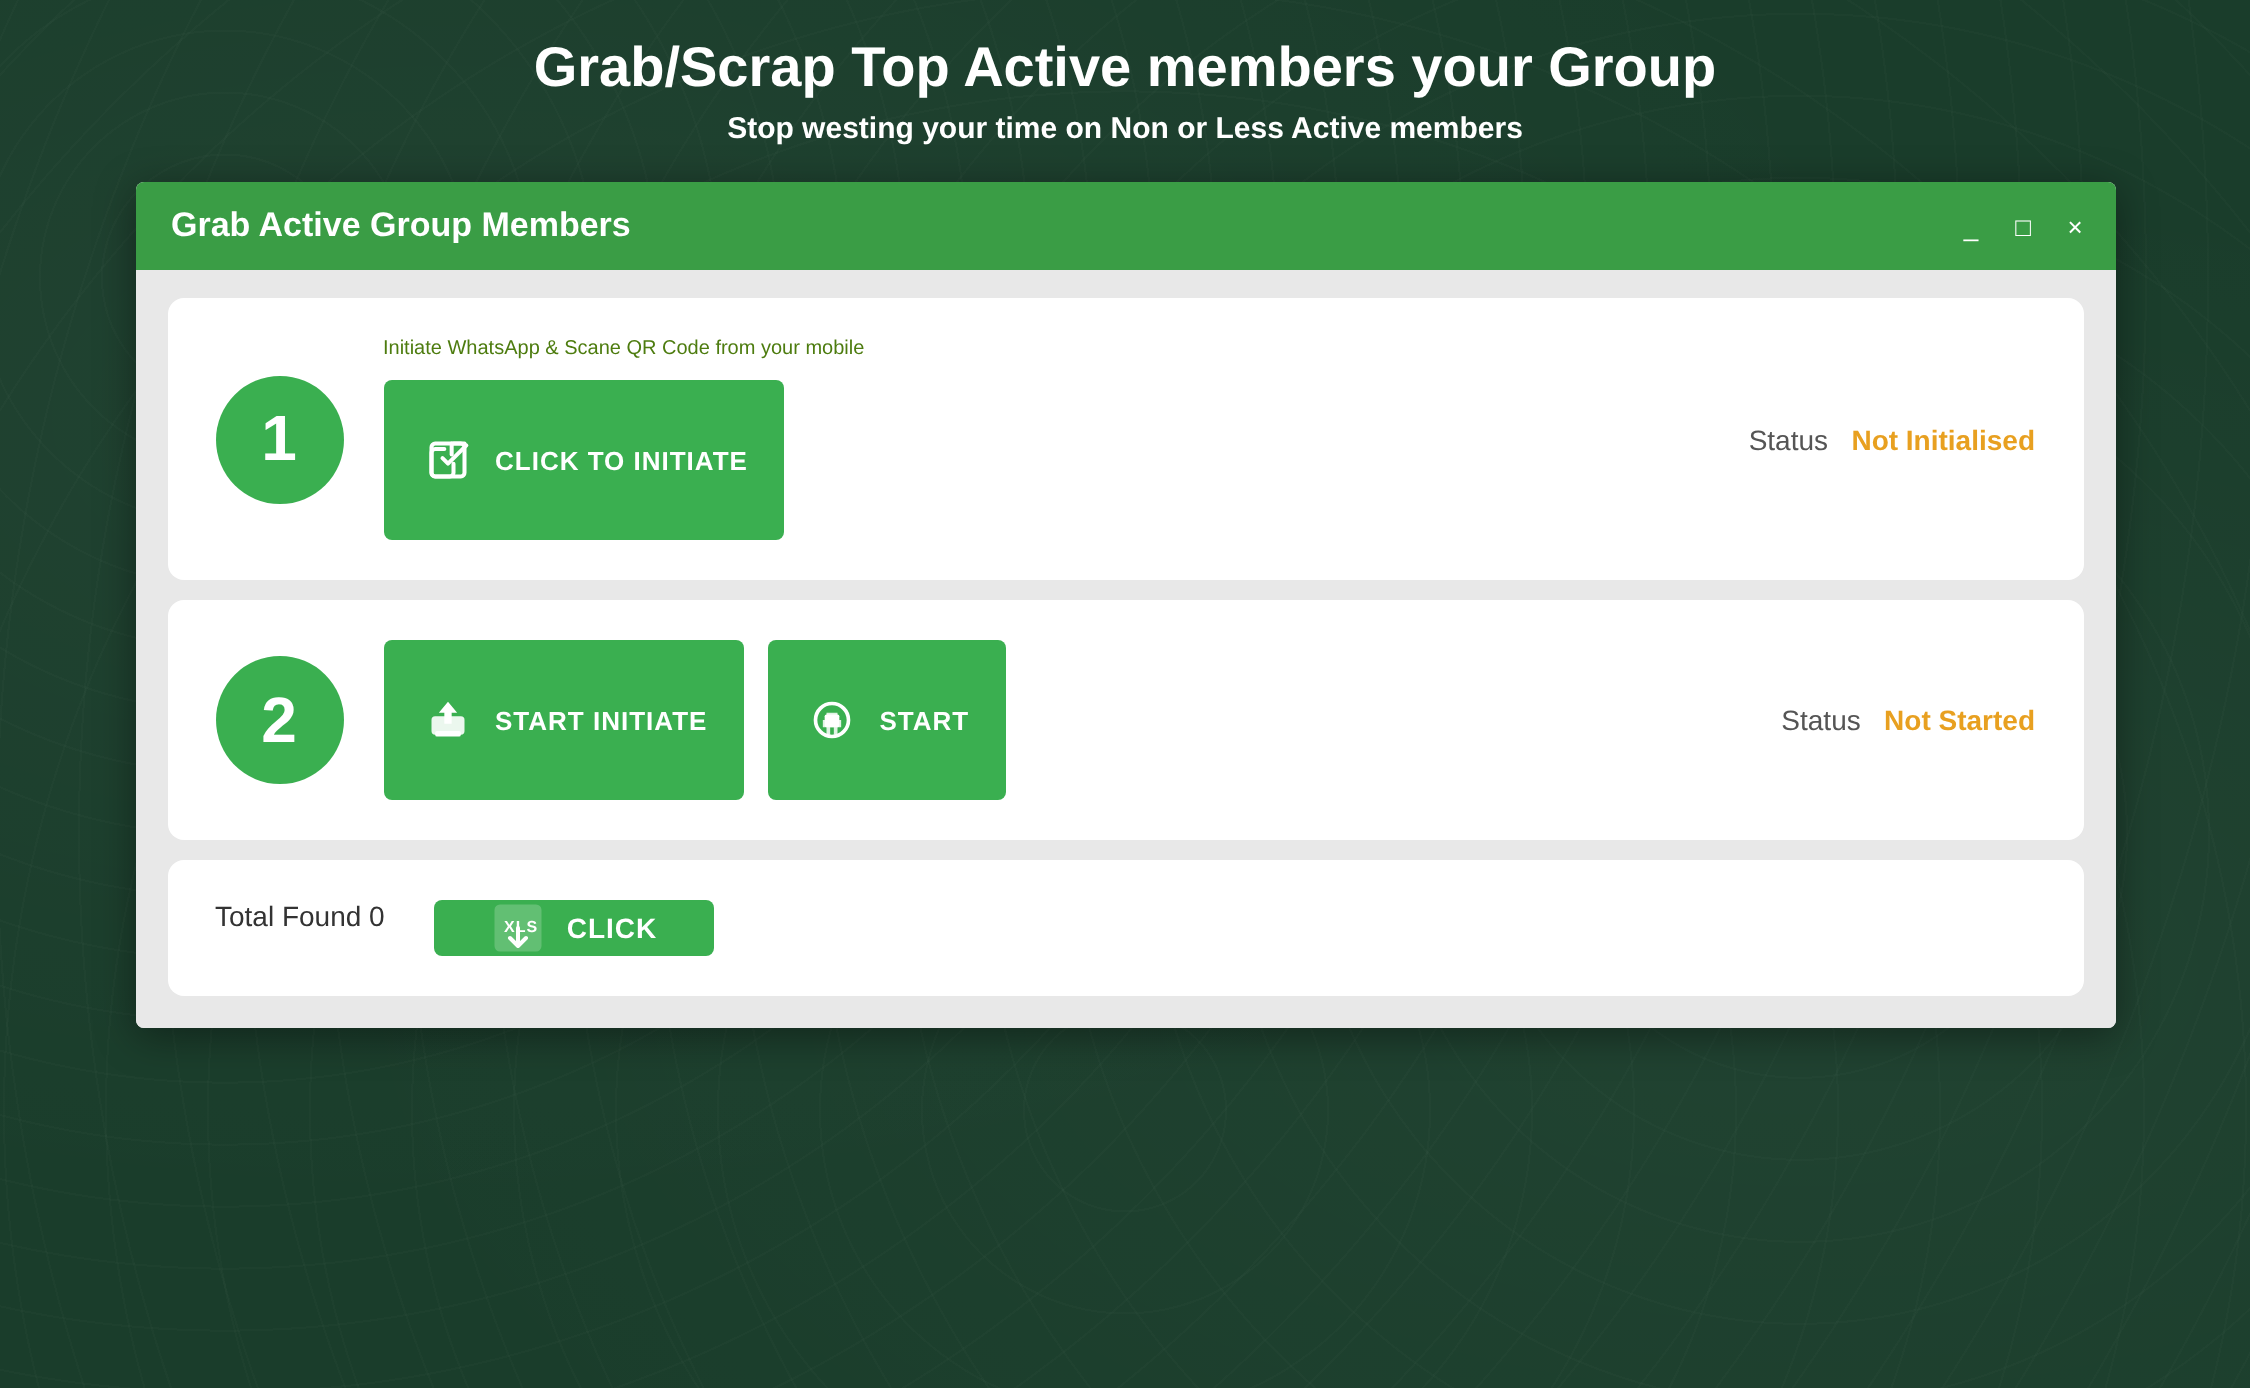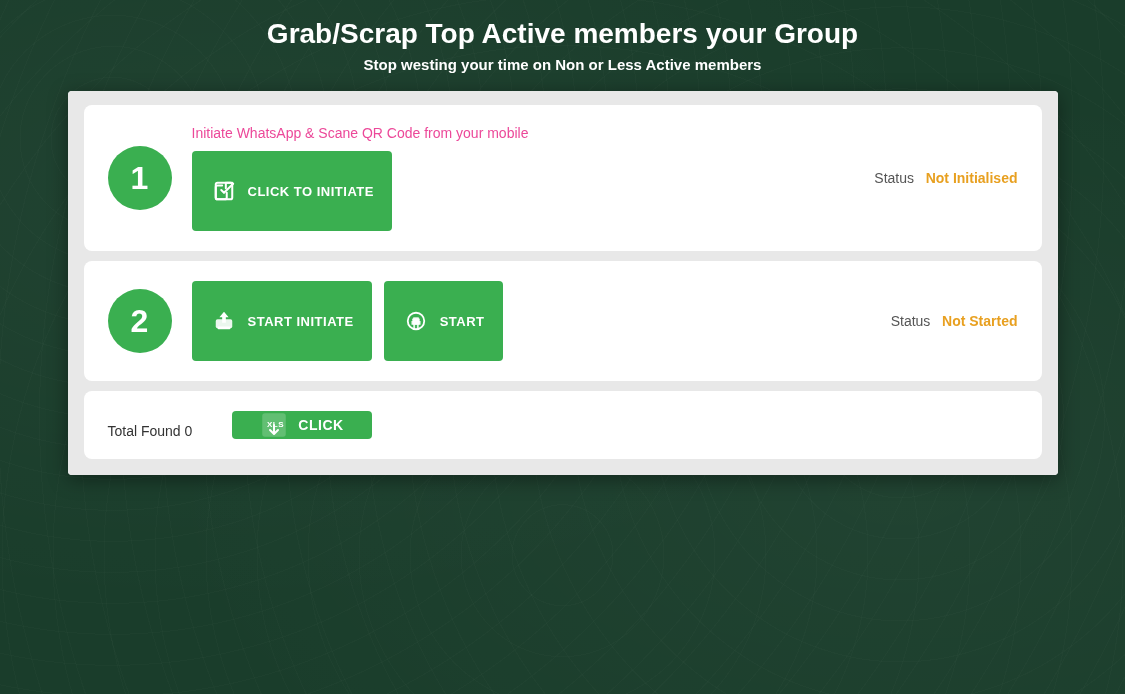--- a/index.html
+++ b/index.html
@@ -134,22 +134,22 @@
 
     
     .card-content {
       flex: 1;
       display: flex;
       flex-direction: column;
       gap: 10px;
     }
 
     .card-instruction {
-      font-size: 14px;
-      color: #ec4899;
+      font-size: 10px;
+      color: #4d7c0f;
     }
 
     .card-buttons {
       display: flex;
       gap: 12px;
       align-items: center;
     }
 
     
     .btn-green {
@@ -188,22 +188,22 @@
       color: #e8a020;
       font-weight: bold;
     }
 
     
     .export-card {
       background: #ffffff;
       border-radius: 8px;
       padding: 20px 24px;
       display: flex;
-      align-items: flex-end;
-      gap: 40px;
+      align-items: flex-start;
+      gap: 25px;
     }
 
     .total-found-label {
       font-size: 14px;
       color: #333;
     }
 
     
     .icon-launch {
       display: inline-block;
@@ -231,20 +231,28 @@
   </style>
 </head>
 <body>
 
 <div class="page-wrapper">
   <h1 class="page-title">Grab/Scrap Top Active members your Group</h1>
   <p class="page-subtitle">Stop westing your time on Non or Less Active members</p>
 
   <div class="window">
 
+    <div class="titlebar">
+      <span class="titlebar-title">Grab Active Group Members</span>
+      <div class="window-controls">
+        <button class="win-btn">_</button>
+        <button class="win-btn">□</button>
+        <button class="win-btn">×</button>
+      </div>
+    </div>
 
     <div class="window-body">
 
       <div class="card">
         <div class="step-circle">1</div>
         <div class="card-content">
           <span class="card-instruction">Initiate WhatsApp &amp; Scane QR Code from your mobile</span>
           <div class="card-buttons">
             <button class="btn-green">
               <span class="btn-icon">

